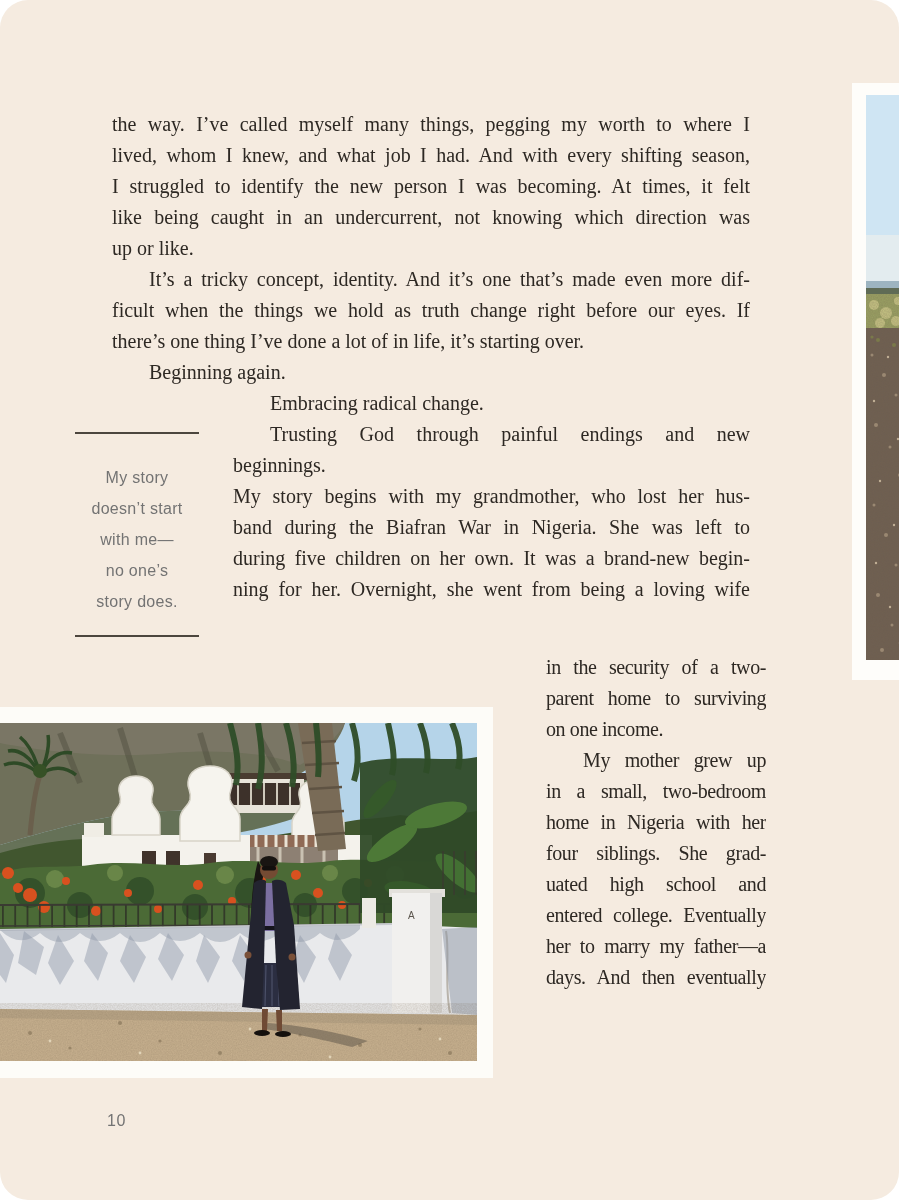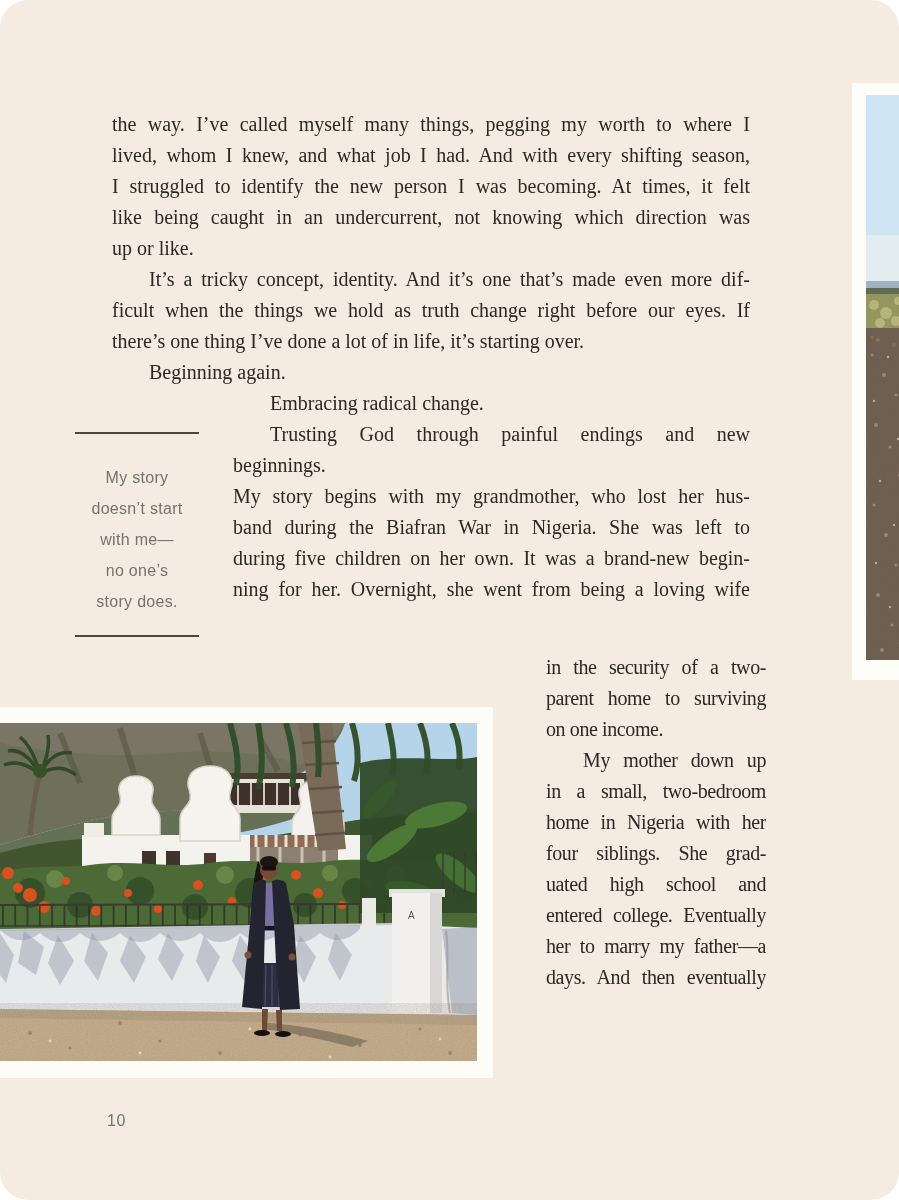--- a/index.html
+++ b/index.html
@@ -63,21 +63,21 @@
       <div class="line j">My story begins with my grandmother, who lost her hus-</div>
       <div class="line j">band during the Biafran War in Nigeria. She was left to</div>
       <div class="line j">during five children on her own. It was a brand-new begin-</div>
       <div class="line j">ning for her. Overnight, she went from being a loving wife</div>
     </div>
 
   <div id="block-c" class="tblock">
       <div class="line j">in the security of a two-</div>
       <div class="line j">parent home to surviving</div>
       <div class="line">on one income.</div>
-      <div class="line j i">My mother down up</div>
+      <div class="line j i">My mother grew up</div>
       <div class="line j">in a small, two-bedroom</div>
       <div class="line j">home in Nigeria with her</div>
       <div class="line j">four siblings. She grad-</div>
       <div class="line j">uated high school and</div>
       <div class="line j">entered college. Eventually</div>
       <div class="line j">her to marry my father—a</div>
       <div class="line j">days. And then eventually</div>
     </div>
 
   <div id="pull-quote">

